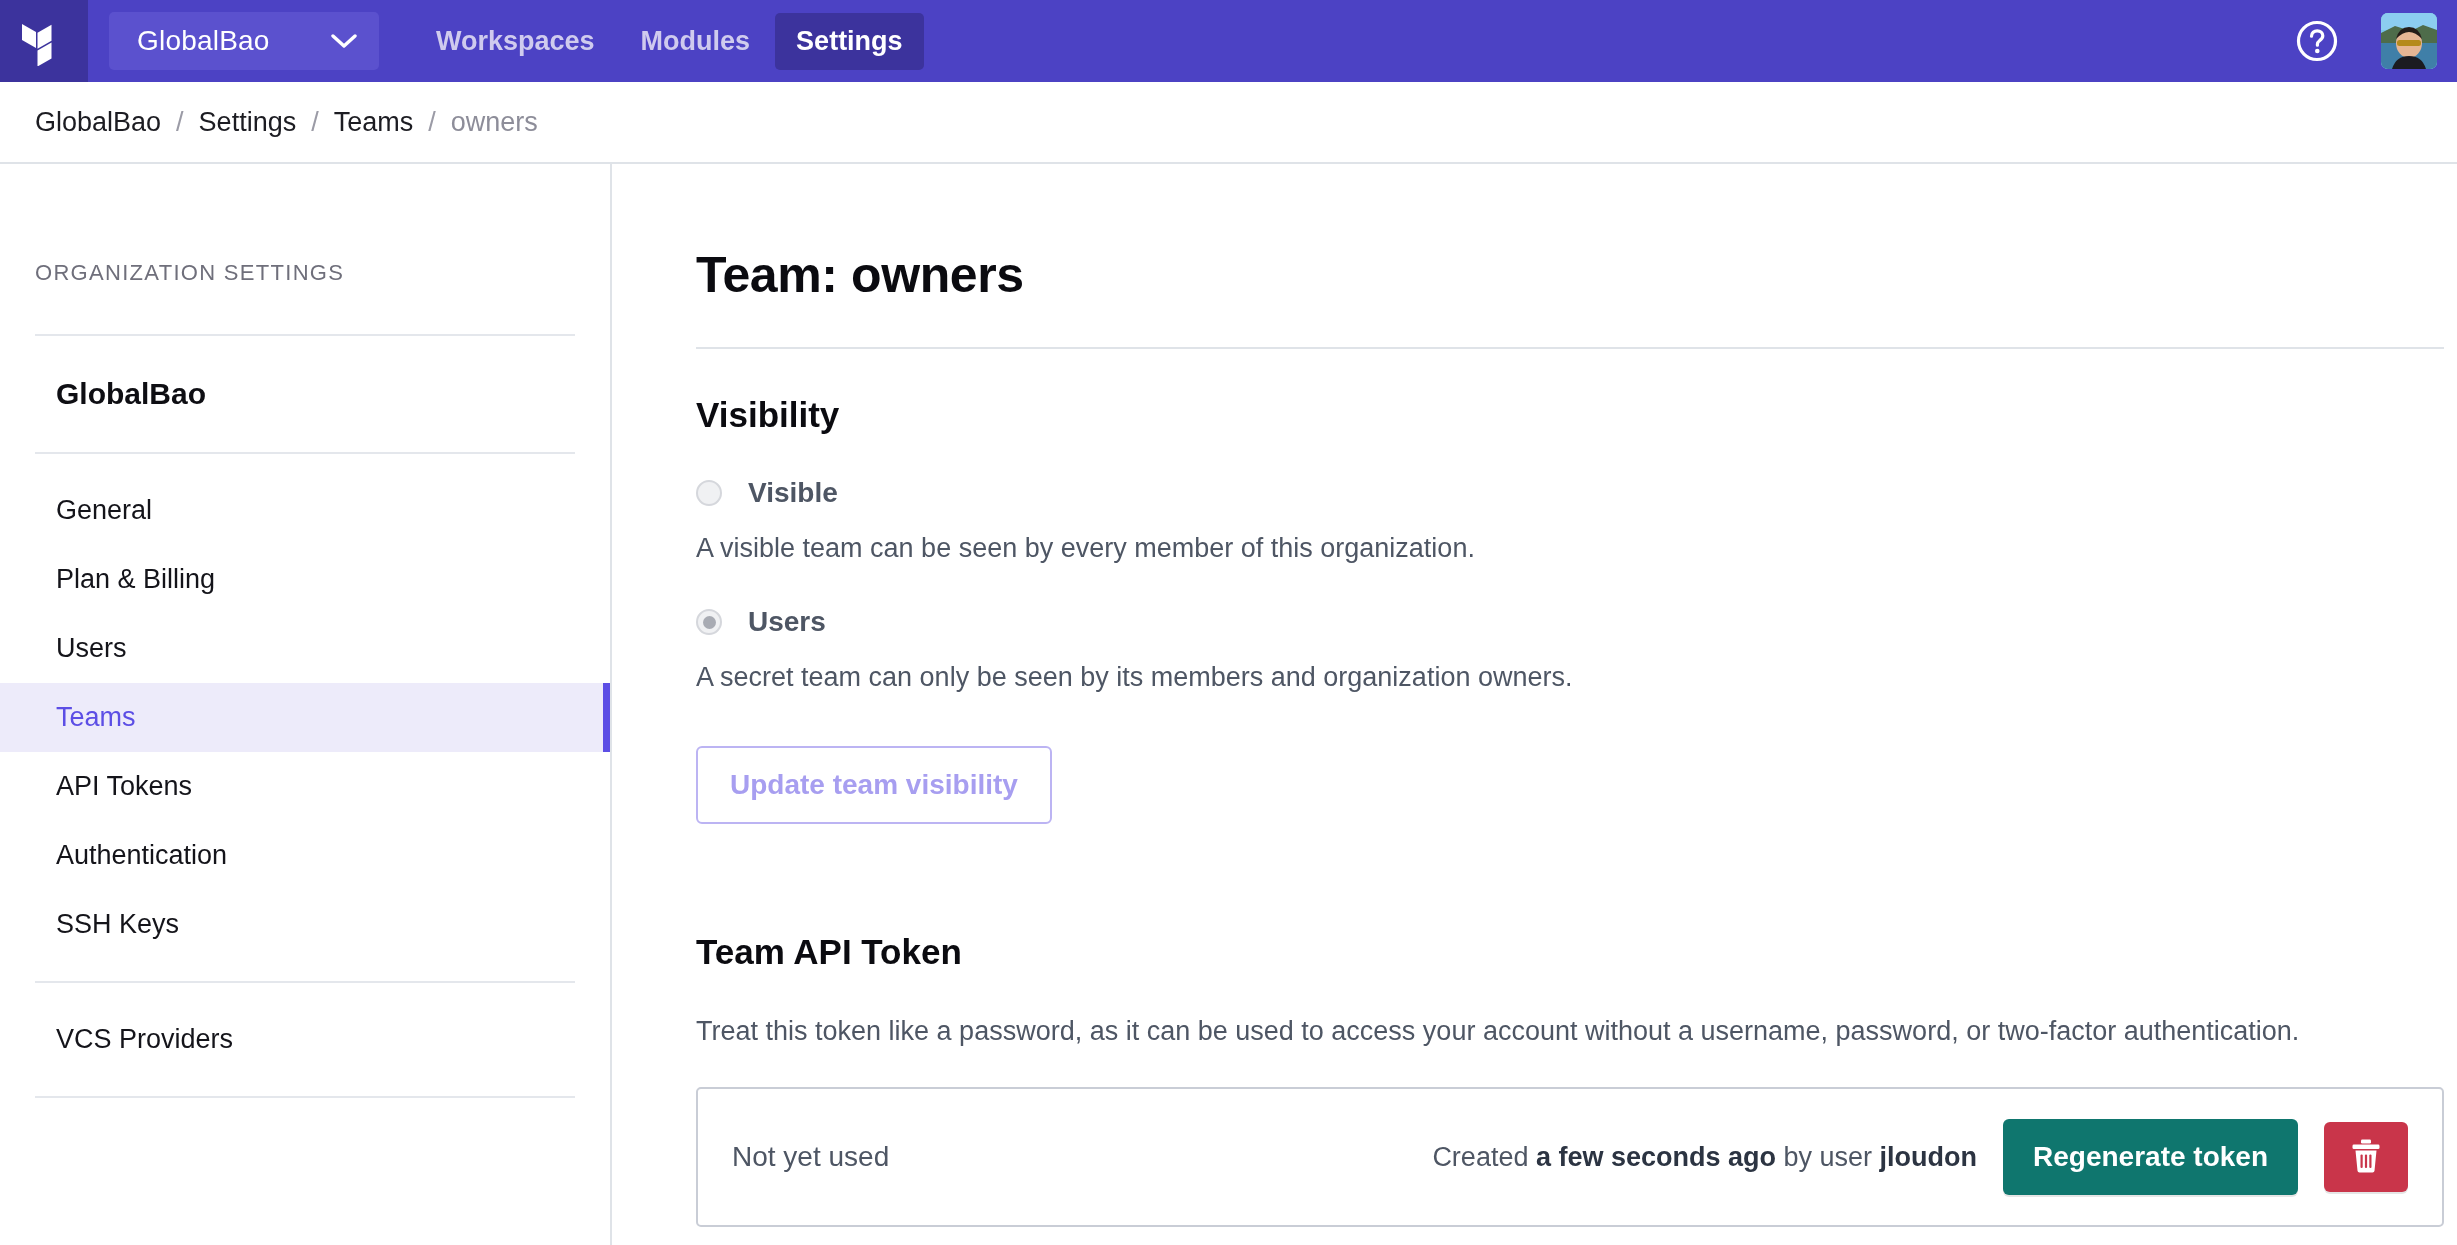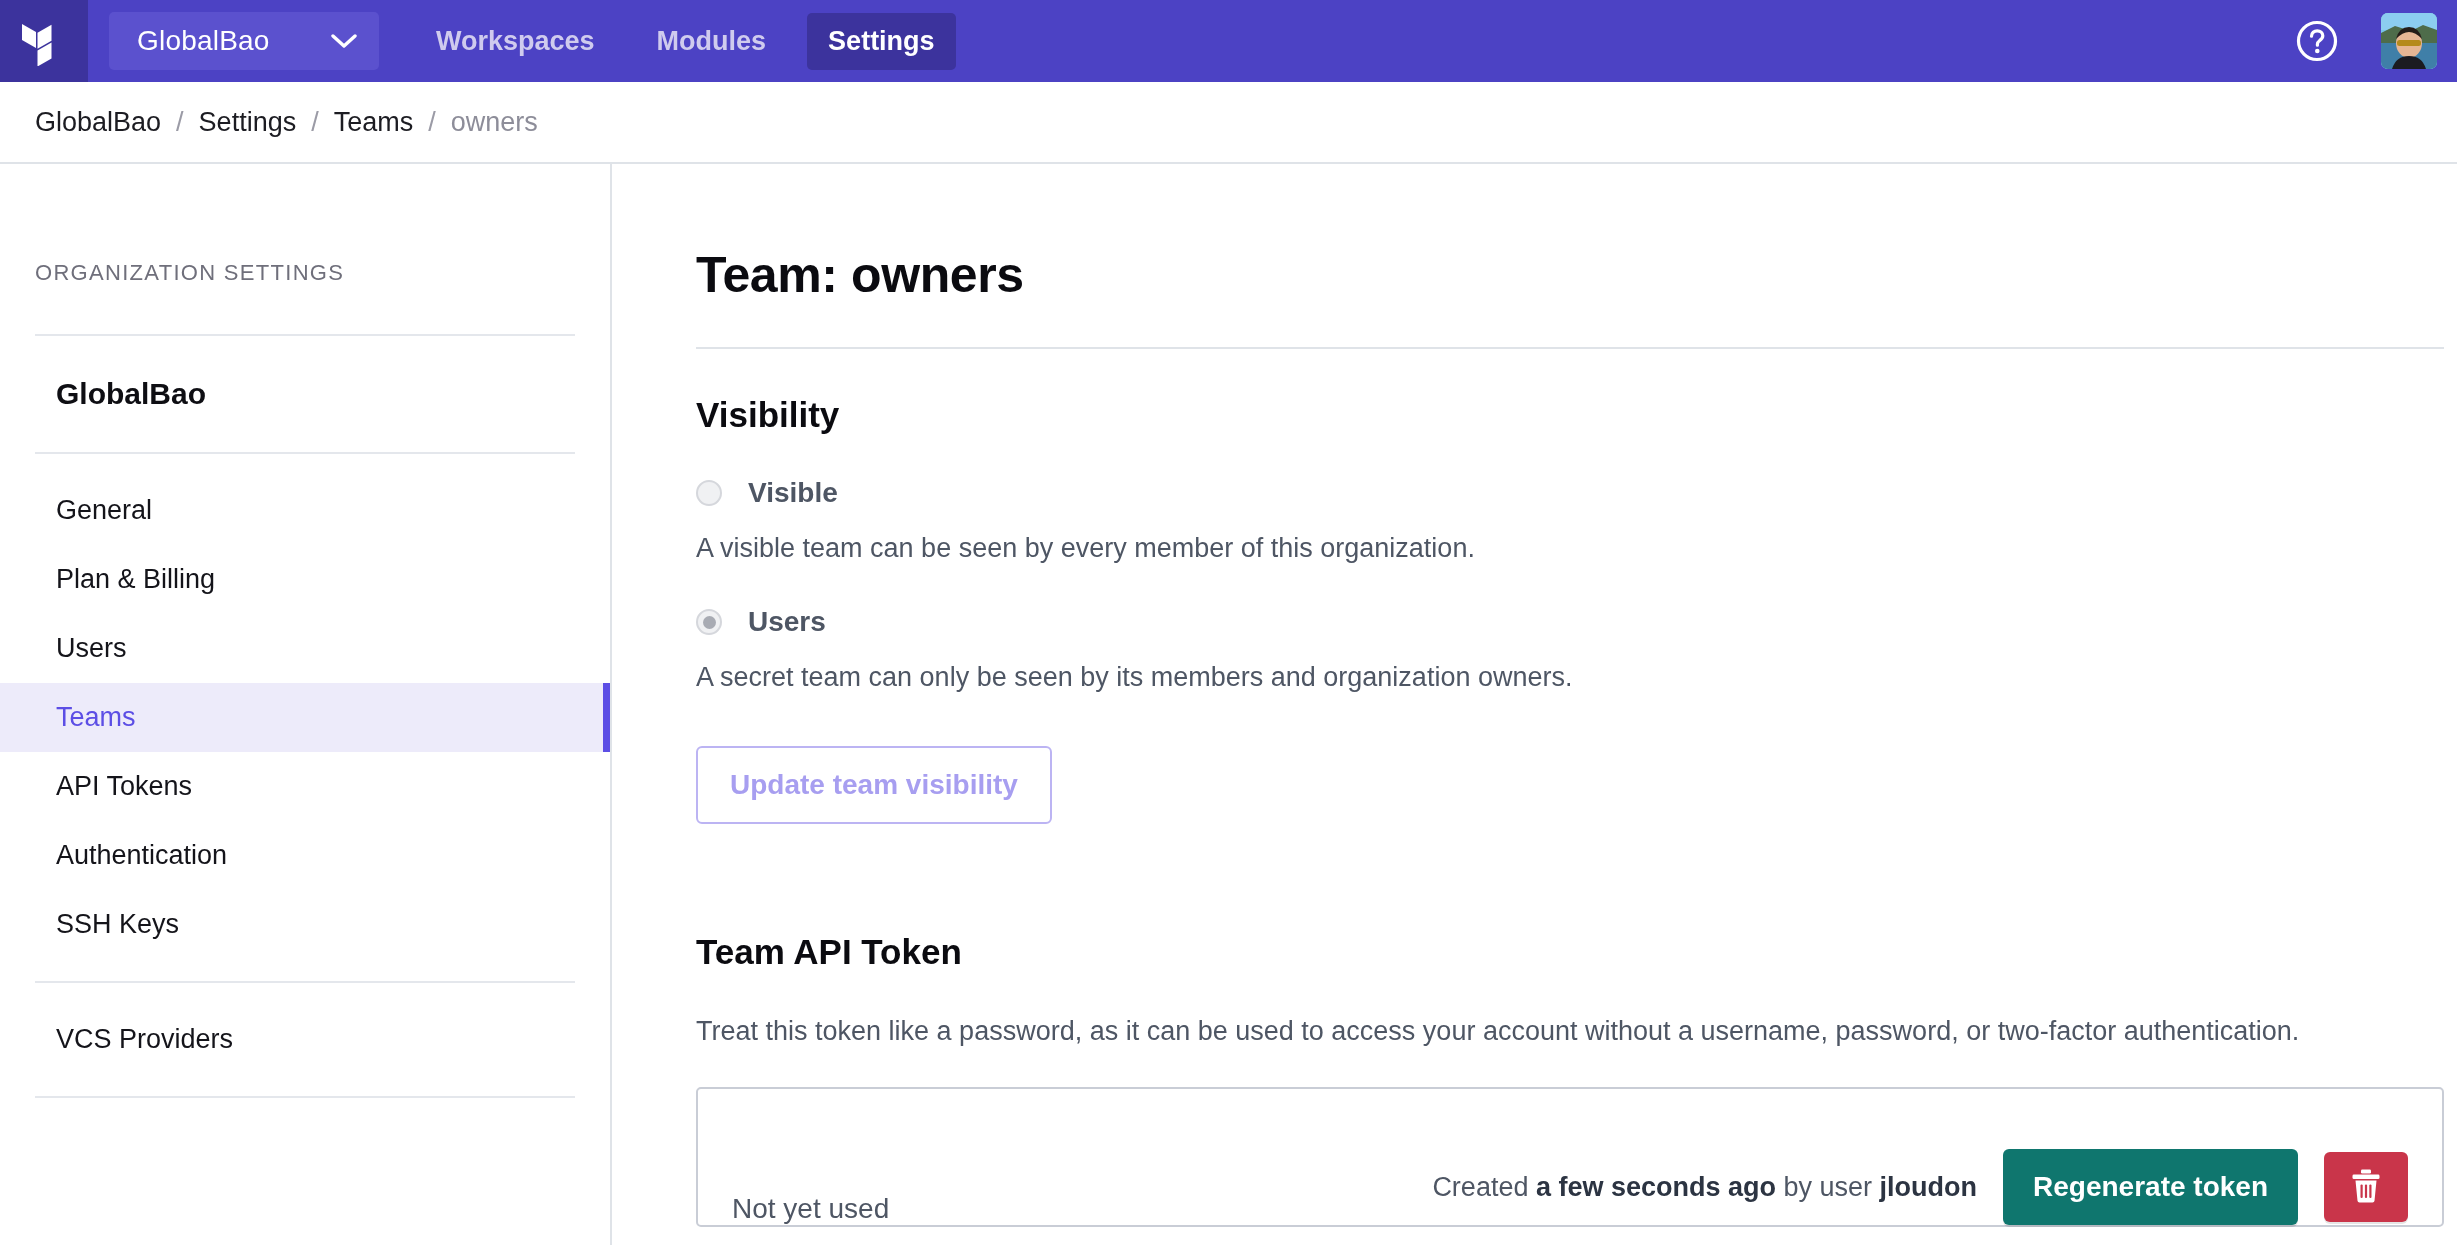--- a/index.html
+++ b/index.html
@@ -35,21 +35,21 @@
     min-width: 270px;
     justify-content: space-between;
     cursor: pointer;
   }
   .org-switcher .org-name {
     color: #ffffff; font-size: 28px; font-weight: 400;
     letter-spacing: .2px;
   }
   .chev { margin-left: 38px; display: flex; align-items: center; }
 
-  .nav-tabs { display: flex; align-items: center; margin-left: 36px; gap: 20px; }
+  .nav-tabs { display: flex; align-items: center; margin-left: 36px; gap: 4px; }
   .nav-tab {
     color: #cfcbee; font-size: 27px; font-weight: 700;
     padding: 13px 21px; border-radius: 5px;
     cursor: pointer; white-space: nowrap;
   }
   .nav-tab.active { background: #3c339d; color: #ffffff; }
 
   .nav-right {
     margin-left: auto; display: flex; align-items: center;
     gap: 42px; padding-right: 20px;
@@ -158,21 +158,21 @@
   .token-desc {
     margin-top: 44px; font-size: 27px; color: #4e5664;
   }
 
   .token-card {
     margin-top: 40px;
     width: 1748px;
     border: 2px solid #c9cdd6;
     border-radius: 5px;
     height: 140px;
-    display: flex; align-items: flex-end;
+    display: flex; align-items: center;
     padding: 0 34px 0 34px;
     background: #ffffff;
   }
   .token-status { font-size: 28px; color: #4e5664; }
   .token-right {
     margin-left: auto; display: flex; align-items: center; gap: 26px;
   }
   .token-meta { font-size: 27px; color: #4e5664; }
   .token-meta b { font-weight: 700; color: #2c3442; }
   .btn-primary {

